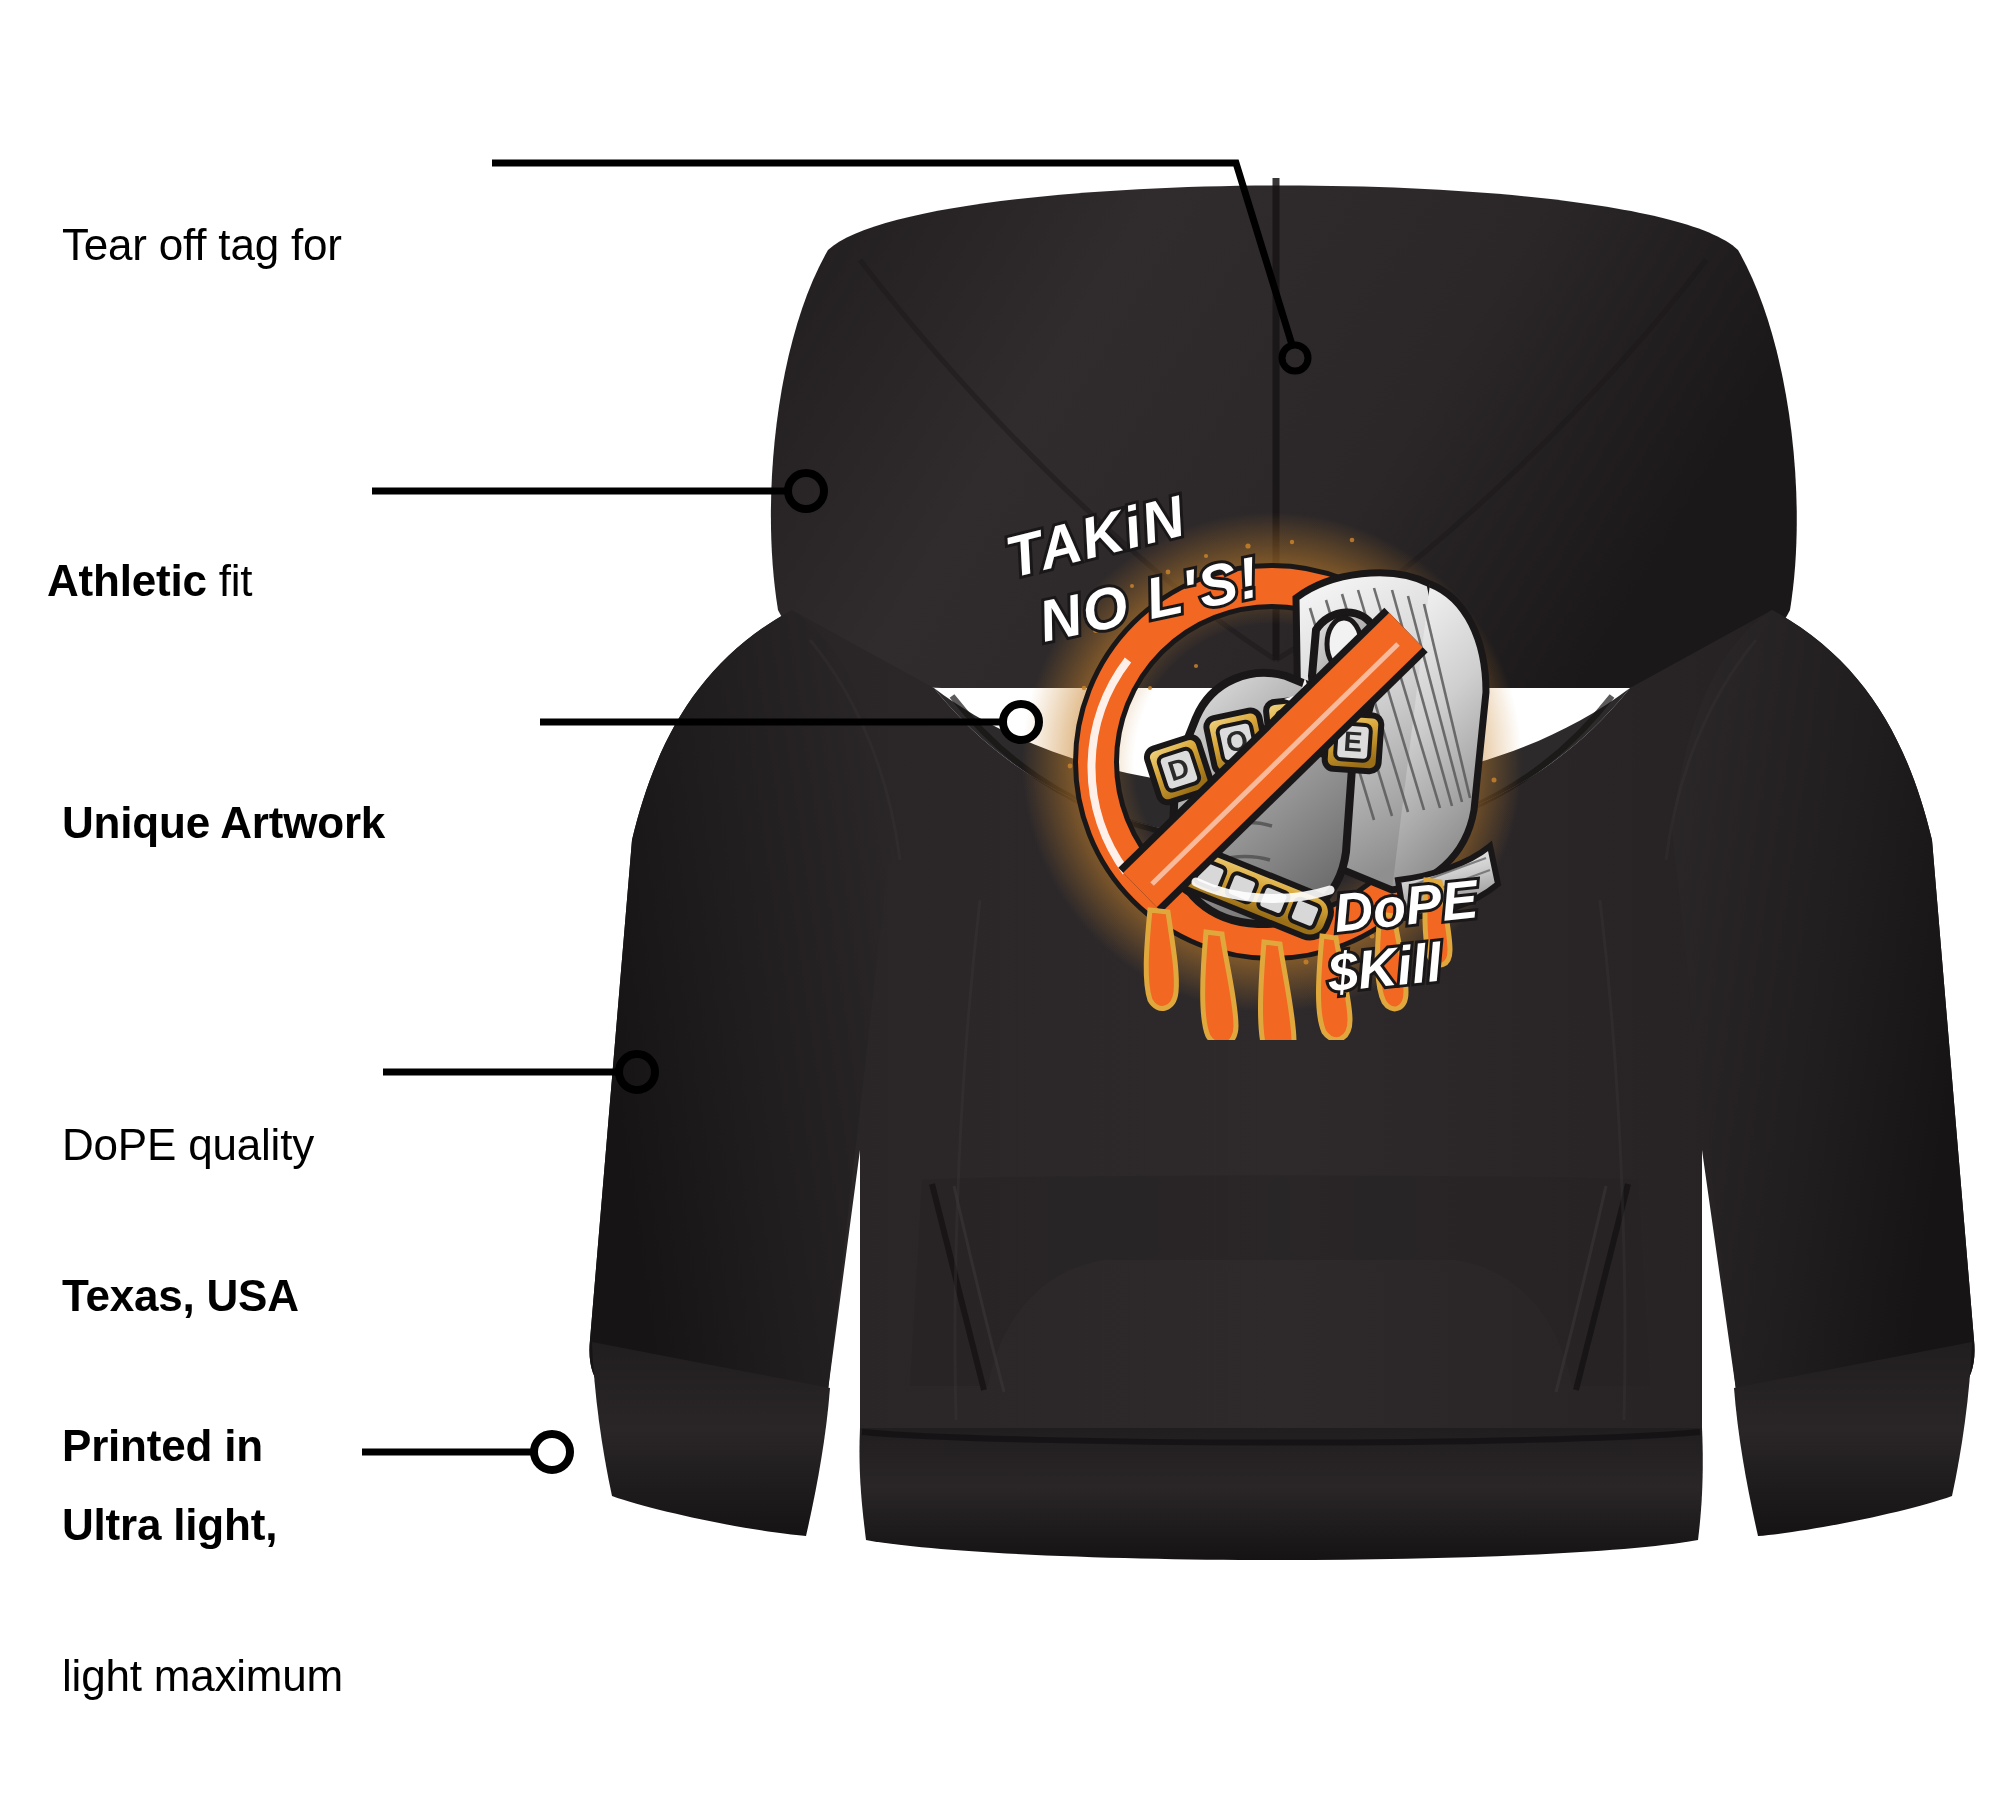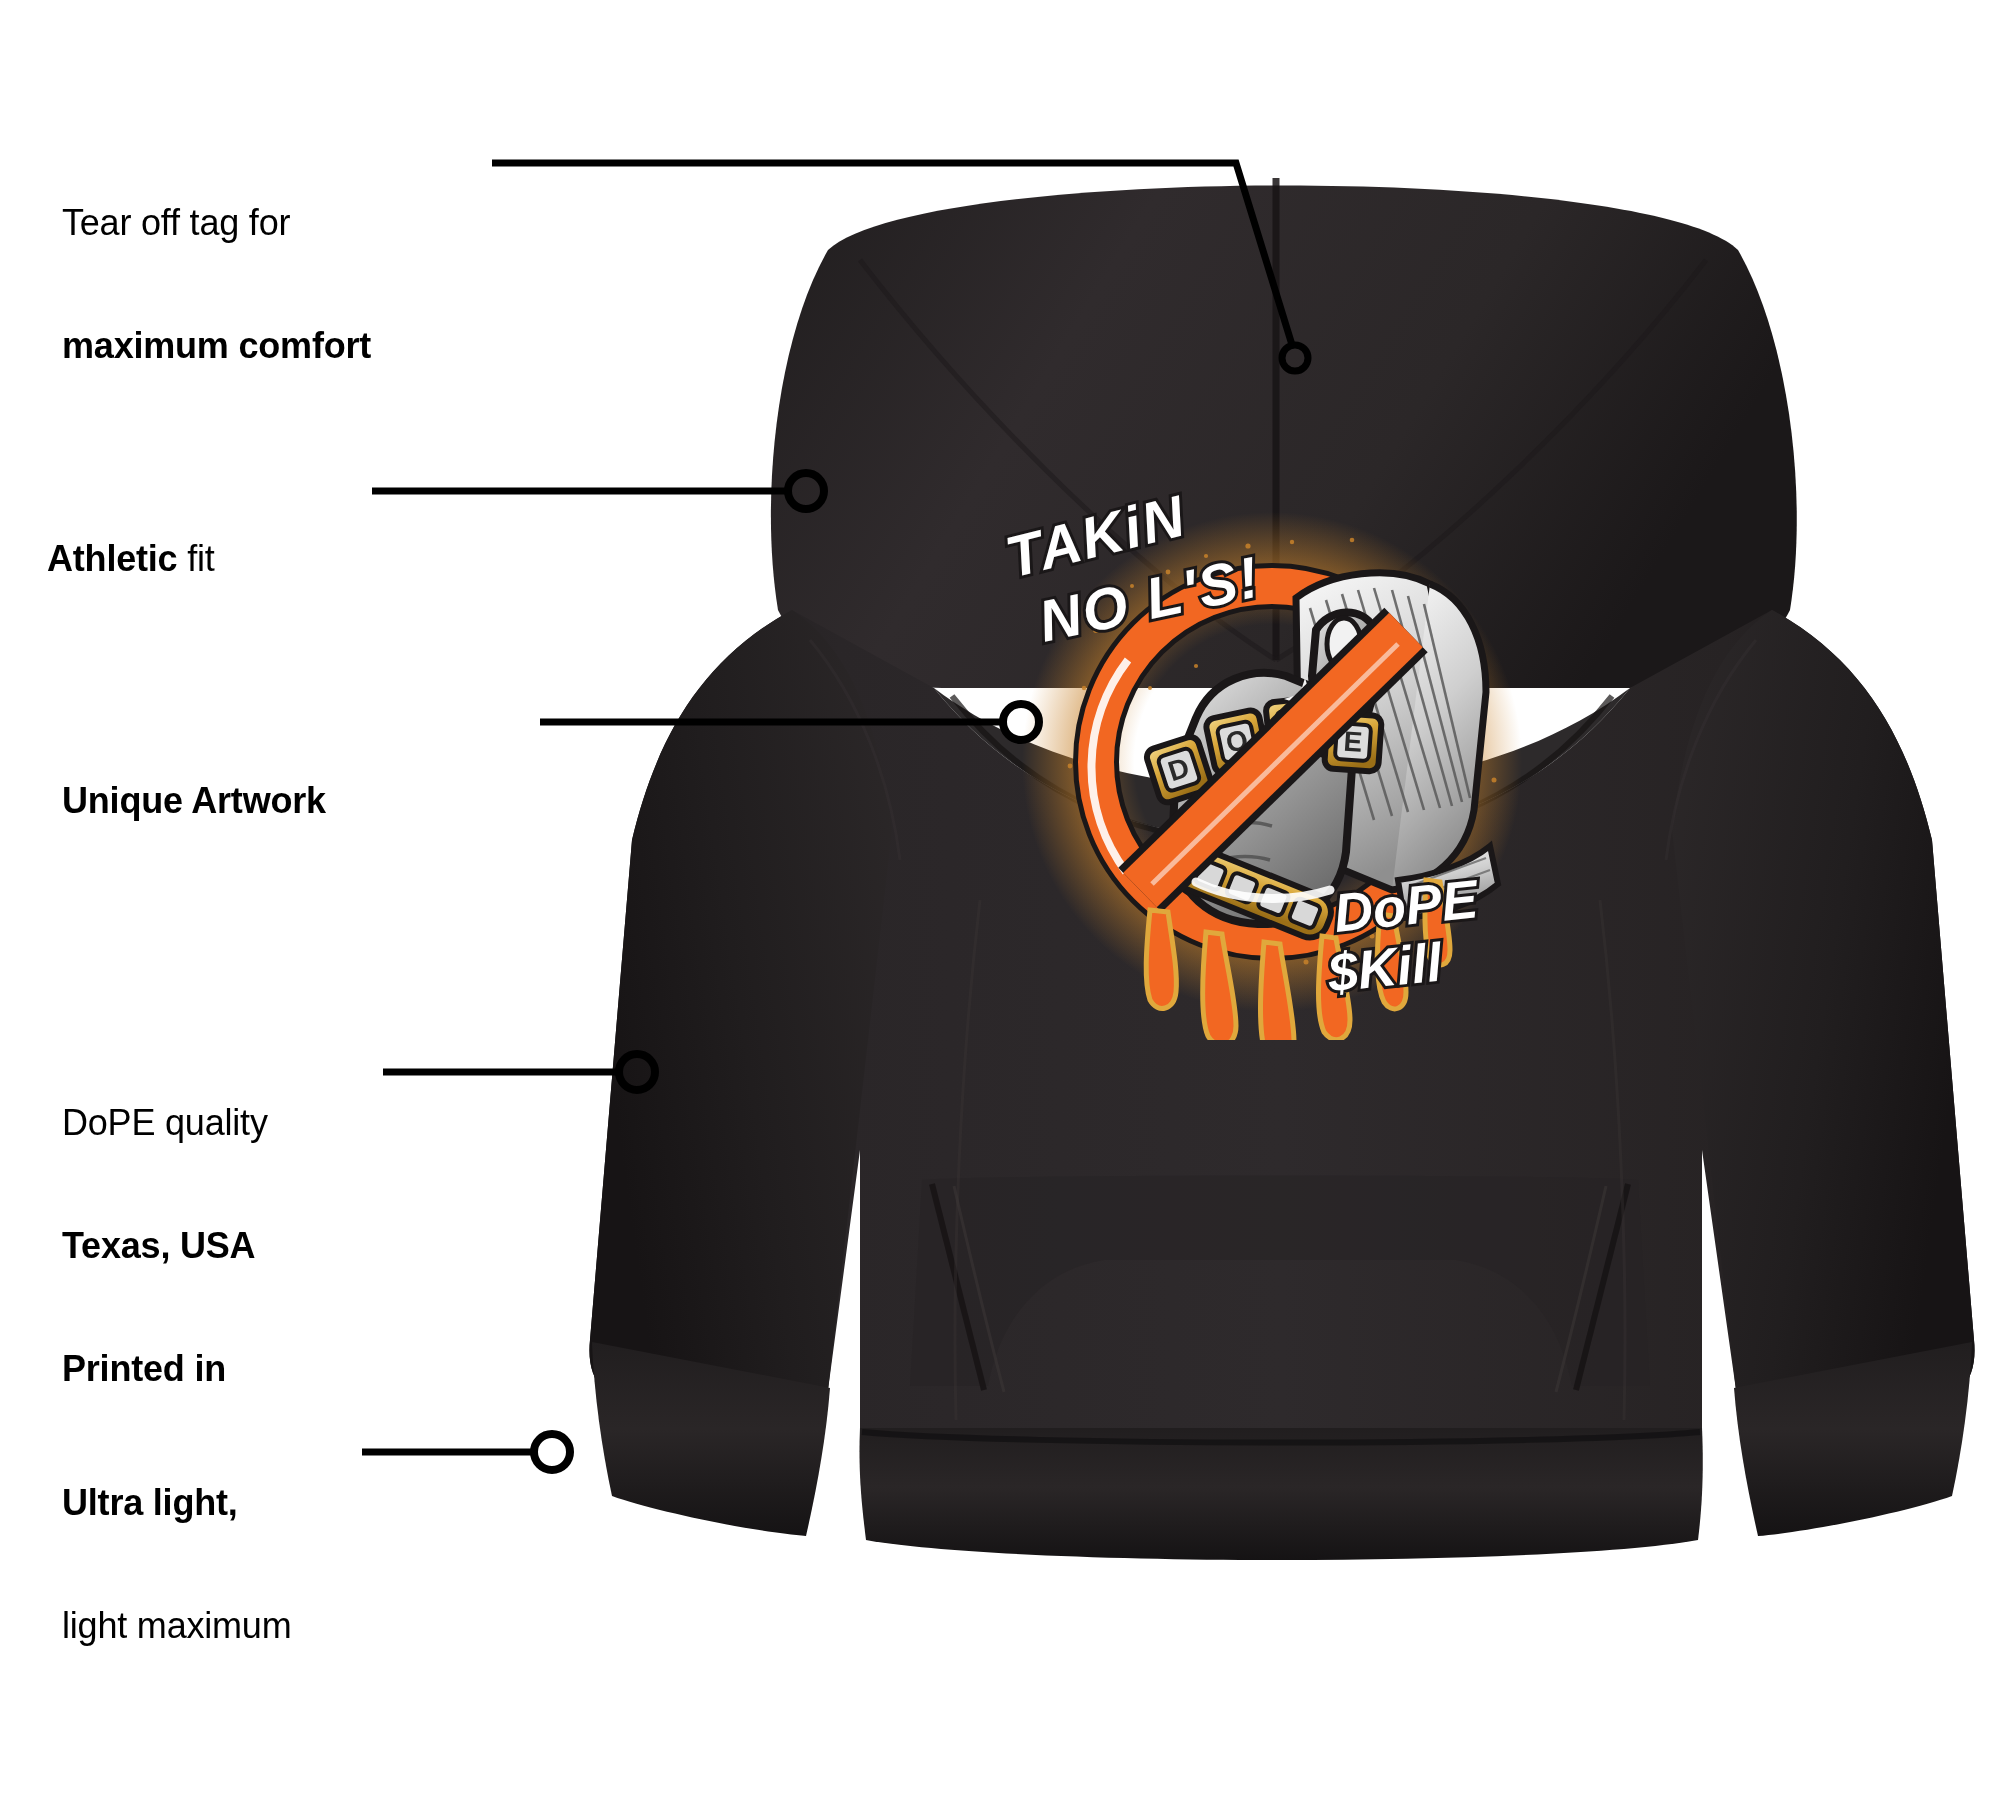--- a/index.html
+++ b/index.html
@@ -9,21 +9,21 @@
     position:relative;
     font-family:"Liberation Sans", sans-serif;
     overflow:hidden;
   }
   #stage { position:absolute; inset:0; }
 
   
   .label {
     position:absolute;
     color:#000;
-    font-size:36px;
+    font-size:44px;
     line-height:1.14;
     letter-spacing:-0.2px;
     white-space:pre;
   }
   .label .reg { font-weight:400; }
   .label .bold { font-weight:700; }
 
   #lbl-tag      { left:62px;  top:120px; }
   #lbl-fit      { left:47px;  top:456px; }
   #lbl-art      { left:62px;  top:698px; }
@@ -328,21 +328,20 @@
 
     <path d="M383 1072 L 618 1072" fill="none" stroke="#000" stroke-width="7"></path>
     <circle cx="637" cy="1072" r="18" fill="none" stroke="#000" stroke-width="8"></circle>
 
     <path d="M362 1452 L 533 1452" fill="none" stroke="#000" stroke-width="7"></path>
     <circle cx="552" cy="1452" r="18" fill="none" stroke="#000" stroke-width="8"></circle>
   </svg>
 
   <div id="lbl-tag" class="label">
     <div class="reg">Tear off tag for</div>
-    <div class="bold">maximum comfort</div>
   </div>
 
   <div id="lbl-fit" class="label">
     <div><span class="bold">Athletic</span><span class="reg"> fit</span></div>
   </div>
 
   <div id="lbl-art" class="label">
     <div class="bold">Unique Artwork</div>
   </div>
 

